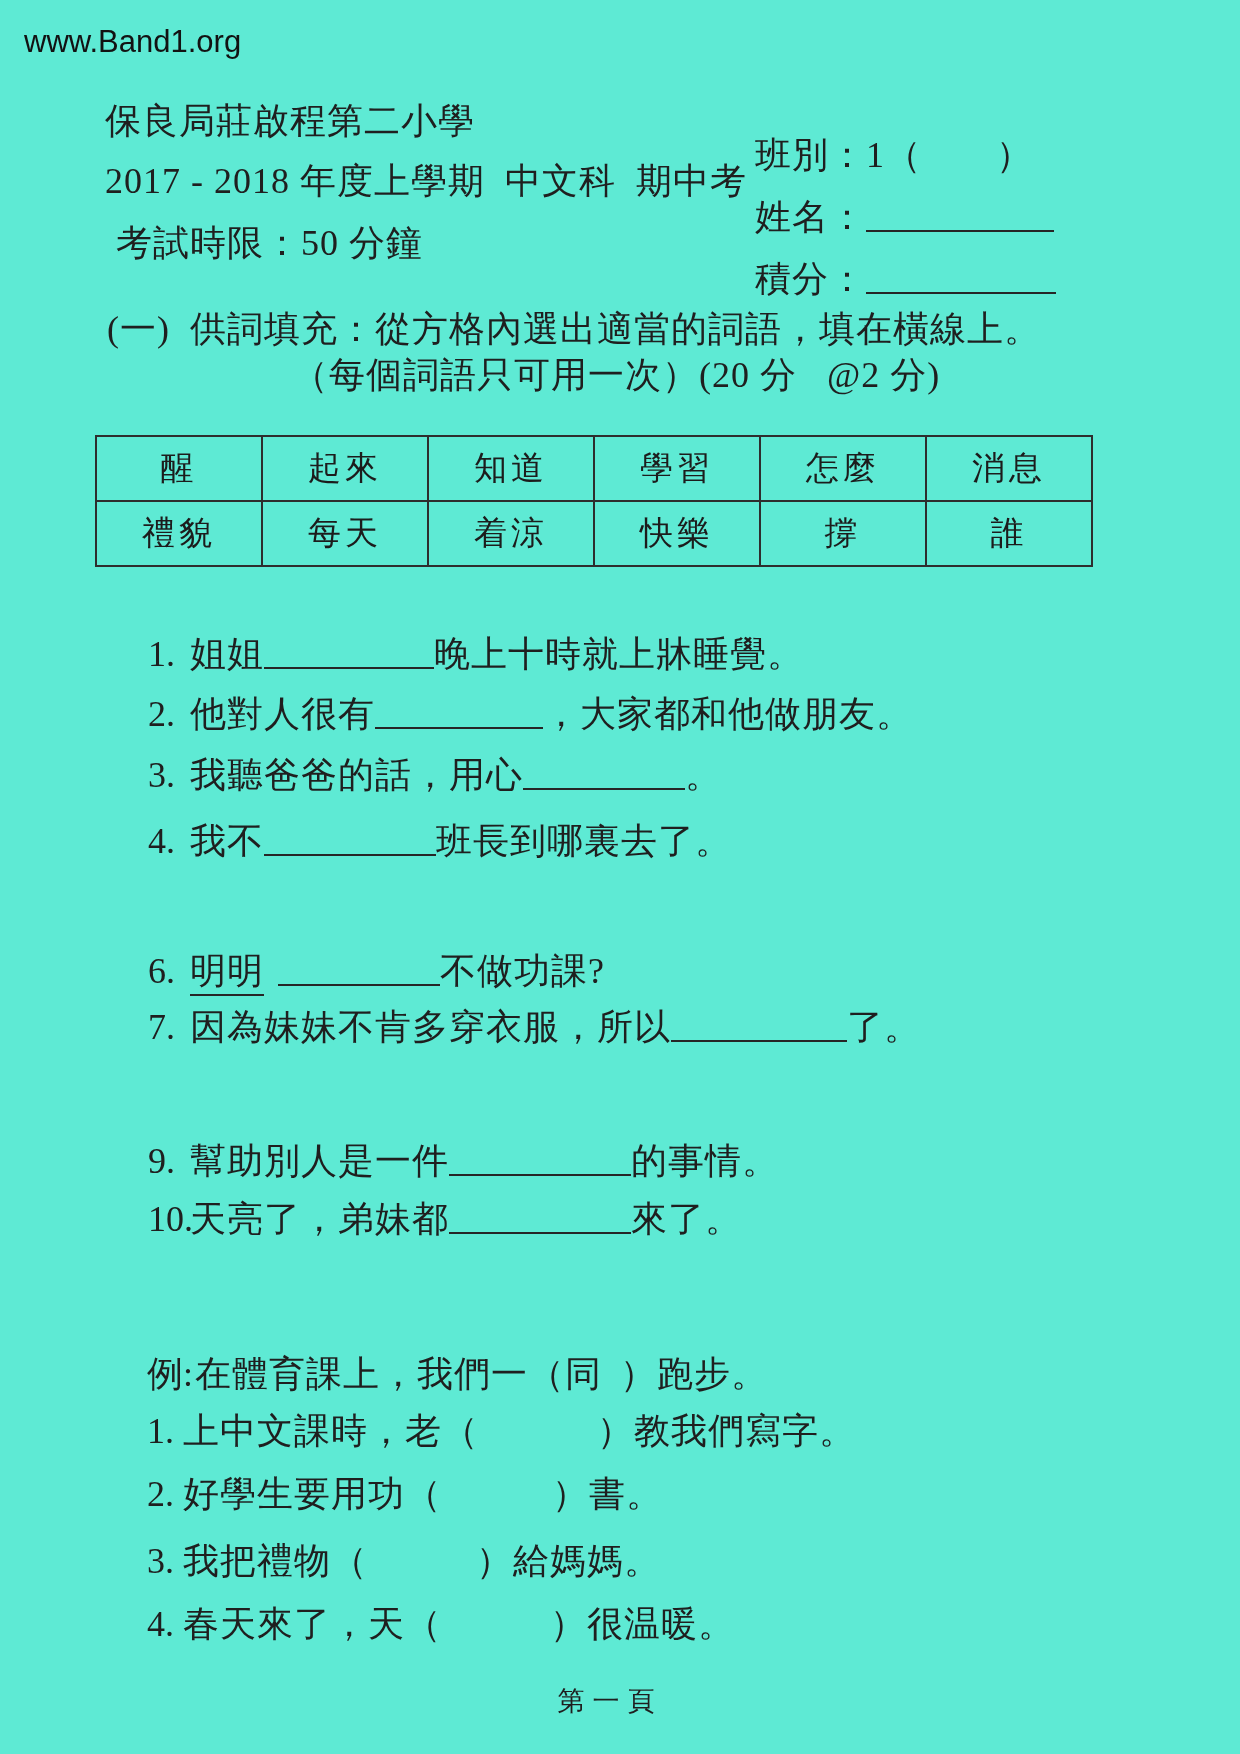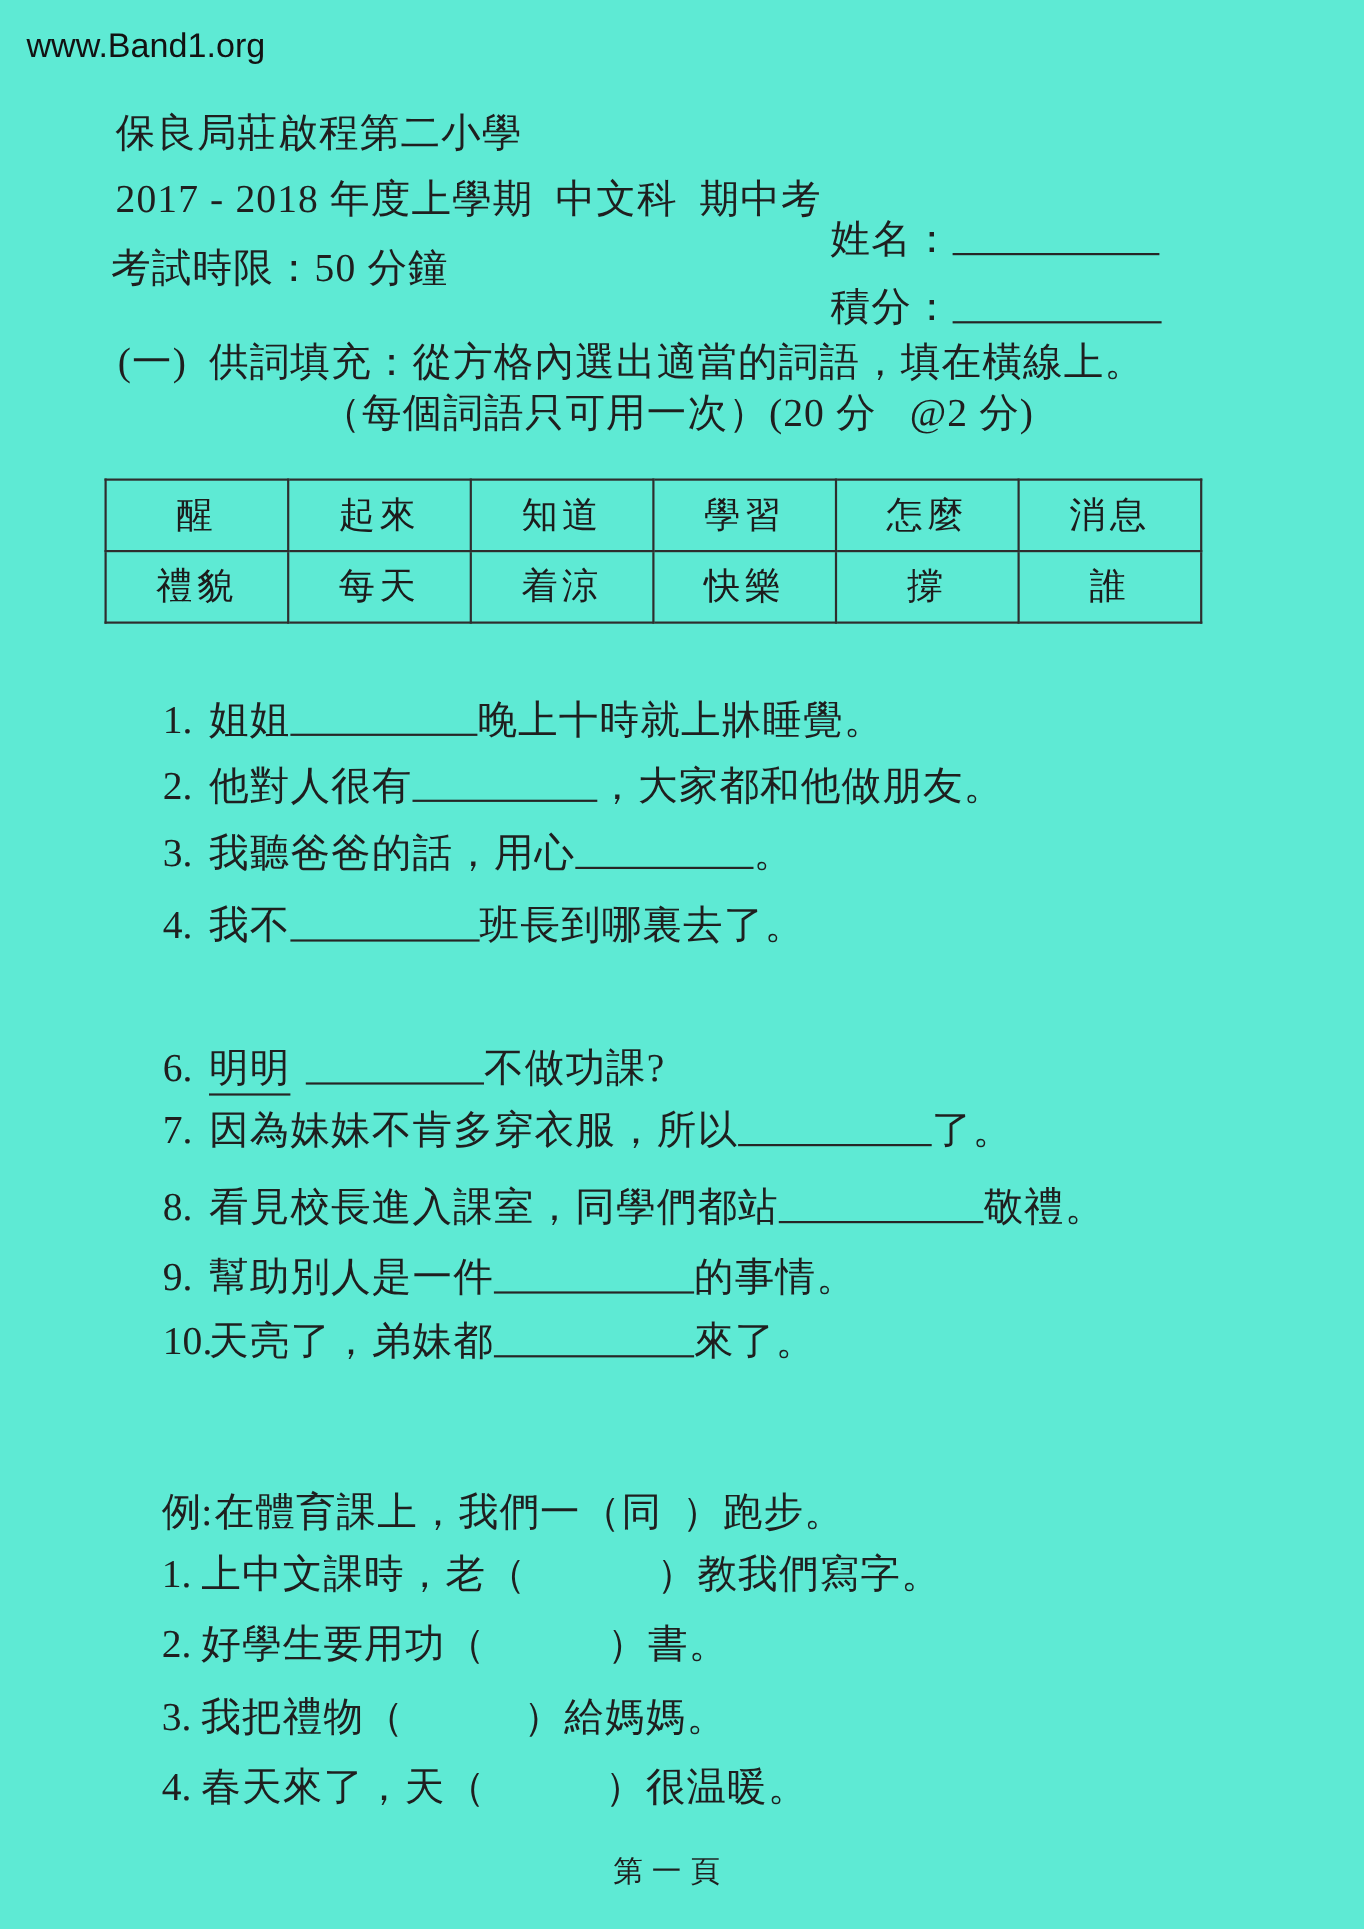--- a/index.html
+++ b/index.html
@@ -65,22 +65,25 @@
 </style>
 </head>
 <body>
 
 <div class="page">
 
   <div class="watermark">www.Band1.org</div>
 
   <div class="line" style="left:105px;top:104px;">保良局莊啟程第二小學</div>
   <div class="line" style="left:105px;top:164px;">2017 - 2018 年度上學期  中文科  期中考</div>
-  <div class="line" style="left:101px;top:226px;">考試時限：50 分鐘</div>
+  <div class="line" style="left:116px;top:226px;">考試時限：50 分鐘</div>
 
+  <div class="line" style="left:715px;top:104px;">
+    <span>班別：1（　　）</span>
+  </div>
   <div class="line" style="left:715px;top:166px;">
     <span>姓名：</span><span class="blank" style="width:188px;"></span>
   </div>
   <div class="line" style="left:715px;top:228px;">
     <span>積分：</span><span class="blank" style="width:190px;"></span>
   </div>
 
   <div class="line" style="left:107px;top:312px;">(一)  供詞填充：從方格內選出適當的詞語，填在橫線上。</div>
   <div class="line" style="left:292px;top:358px;">（每個詞語只可用一次）(20 分   @2 分)</div>
 
@@ -116,23 +119,20 @@
   </div>
   <div class="line" style="left:108px;top:790px;">
     <span class="qnum">4.</span><span>我不</span><span class="blank" style="width:172px;"></span><span>班長到哪裏去了。</span>
   </div>
   <div class="line" style="left:108px;top:920px;">
     <span class="qnum">6.</span><span class="underlined-word">明明</span><span class="gap" style="width:14px;"></span><span class="blank" style="width:162px;"></span><span>不做功課?</span>
   </div>
   <div class="line" style="left:108px;top:976px;">
     <span class="qnum">7.</span><span>因為妹妹不肯多穿衣服，所以</span><span class="blank" style="width:176px;"></span><span>了。</span>
   </div>
-  <div class="line" style="left:108px;top:1046px;">
-    <span class="qnum">8.</span><span>看見校長進入課室，同學們都站</span><span class="blank" style="width:186px;"></span><span>敬禮。</span>
-  </div>
   <div class="line" style="left:108px;top:1110px;">
     <span class="qnum">9.</span><span>幫助別人是一件</span><span class="blank" style="width:182px;"></span><span>的事情。</span>
   </div>
   <div class="line" style="left:108px;top:1168px;">
     <span class="qnum">10.</span><span>天亮了，弟妹都</span><span class="blank" style="width:182px;"></span><span>來了。</span>
   </div>
 
 
   <div class="line" style="left:107px;top:1323px;">
     <span class="exnum">例:</span><span>在體育課上，我們一（同</span><span class="gap" style="width:18px;"></span><span>）跑步。</span>

